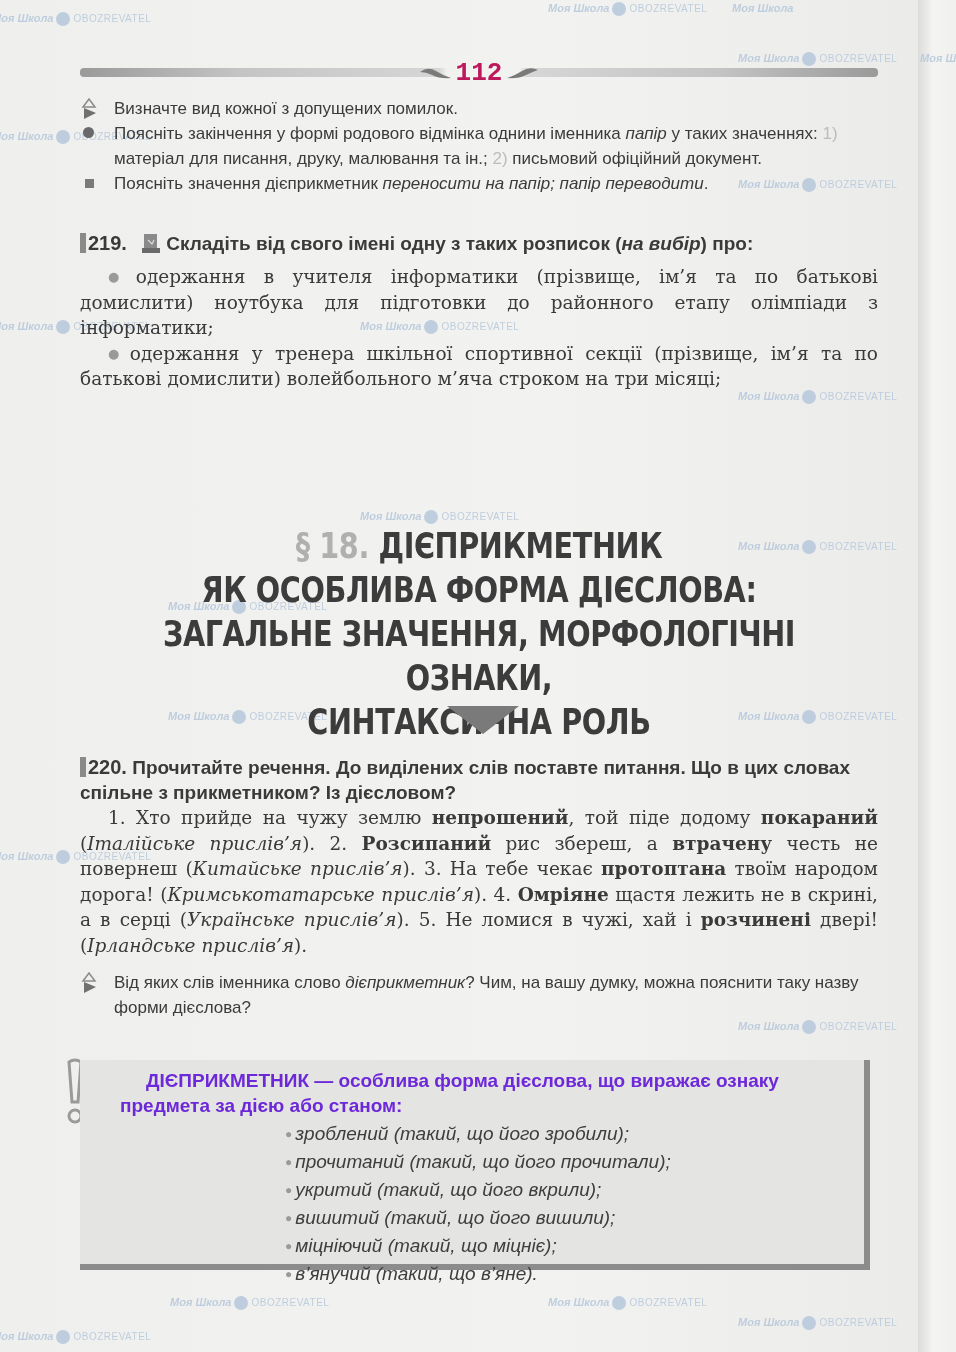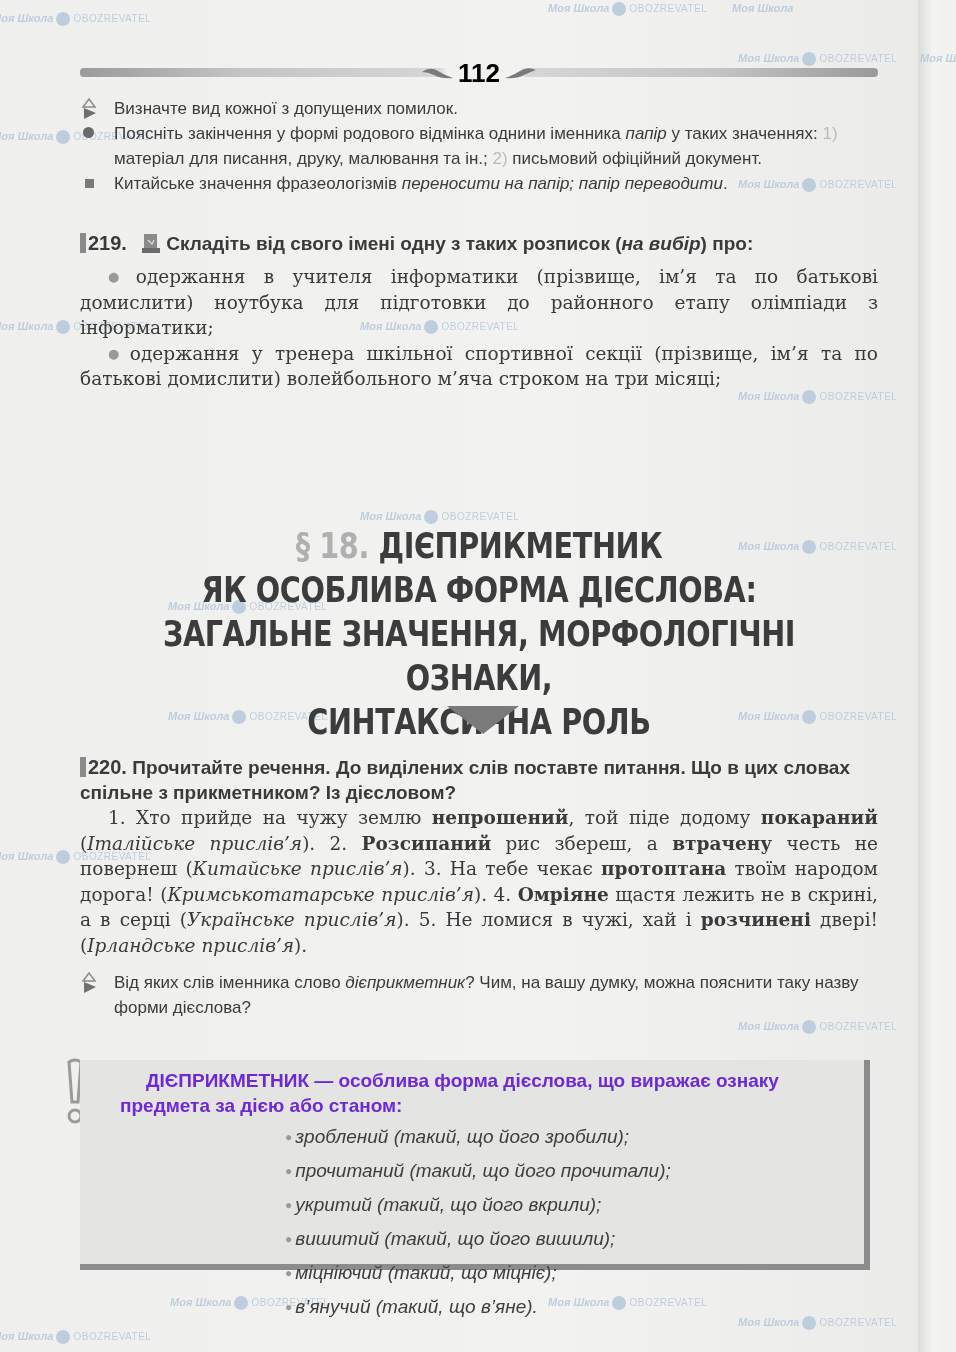--- a/index.html
+++ b/index.html
@@ -35,22 +35,22 @@
     position: absolute; left: 80px; top: 68px; width: 798px; height: 9px;
     background: linear-gradient(90deg, #9a9a9a 0%, #c4c4c4 20%, #d6d6d6 45%, transparent 46%, transparent 55%, #d6d6d6 56%, #c4c4c4 80%, #9a9a9a 100%);
     border-radius: 4px;
   }
   .page-number-wrap {
     position: absolute; left: 412px; top: 58px; width: 134px; height: 30px;
     display: flex; align-items: center; justify-content: center;
   }
   .flourish { display: inline-block; width: 34px; height: 14px; }
   .page-number {
-    font-family: Liberation Sans, sans-serif; font-weight: bold; font-size: 26px;
-    color: #000000; margin: 0 4px;
+    font-family: Liberation Mono, monospace; font-weight: bold; font-size: 26px;
+    color: #be185d; margin: 0 4px;
   }
 
   
   .block { position: absolute; left: 80px; width: 798px; }
   .sans { font-family: "Liberation Sans", sans-serif; font-size: 17px; line-height: 25px; color: #3b3b3b; }
   .serif { font-family: "DejaVu Serif", serif; font-size: 18.5px; line-height: 25.5px; color: #3a3a3a; text-align: justify; }
   .task-line { position: relative; padding-left: 34px; }
   .marker { position: absolute; left: 0; top: 4px; width: 18px; height: 18px; }
   .marker.dot { left: 3px; top: 6px; width: 11px; height: 11px; border-radius: 50%; background: #6a6a6a; }
   .marker.sq { left: 5px; top: 8px; width: 9px; height: 9px; background: #7a7a7a; }
@@ -84,21 +84,21 @@
     box-sizing: border-box;
   }
   .def-text {
     position: absolute; left: 40px; top: 8px; width: 730px;
     font-family: "Liberation Sans", sans-serif; font-weight: bold; font-size: 19px; line-height: 25px;
     color: #6d28d9;
   }
   .def-text .indent { display: inline-block; width: 26px; }
   .def-list { position: absolute; left: 205px; top: 60px; list-style: none; margin: 0; padding: 0; }
   .def-list li {
-    font-family: "Liberation Sans", sans-serif; font-style: italic; font-size: 19px; line-height: 33px; color: #3e3e3e;
+    font-family: "Liberation Sans", sans-serif; font-style: italic; font-size: 19px; line-height: 28px; color: #3e3e3e;
   }
   .def-list li .b { color: #9a9a9a; font-style: normal; font-size: 12px; vertical-align: 2px; margin-right: 3px; }
   .excl { position: absolute; left: 64px; top: 1058px; width: 22px; height: 70px; }
 </style>
 </head>
 <body>
 
 <div class="page"></div>
 <div class="right-strip"></div>
 
@@ -142,21 +142,21 @@
         <path d="M4 10 L16 15 L4 21 Z" fill="#707070"></path>
       </svg>
     <span>Визначте вид кожної з допущених помилок.</span>
   </div>
   <div class="task-line">
     <span class="marker dot"></span>
     <span>Поясніть закінчення у формі родового відмінка однини іменника </span><i>папір</i><span> у таких значеннях: </span><span class="num-gray">1)</span><span> матеріал для писання, друку, малювання  та ін.; </span><span class="num-gray">2)</span><span> письмовий офіційний документ.</span>
   </div>
   <div class="task-line">
     <span class="marker sq"></span>
-    <span>Китайське значення фразеологізмів </span><i>переносити на папір; папір переводити</i><span>.</span>
+    <span>Поясніть значення дієприкметник </span><i>переносити на папір; папір переводити</i><span>.</span>
   </div>
 </div>
 
 <div class="block" style="top:231px;">
   <div class="ex-head">
     <span class="ex-tab"></span><span class="ex-num">219.</span>
     <svg width="22" height="22" viewBox="0 0 22 22" style="vertical-align:-4px;margin:0 4px 0 8px;">
         <rect x="4" y="2" width="13" height="16" fill="#8a8a8a"></rect>
         <rect x="2" y="16" width="18" height="5" fill="#6a6a6a"></rect>
         <path d="M8 8 L12 12 L14 8" stroke="#ddd" stroke-width="1.2" fill="none"></path>

